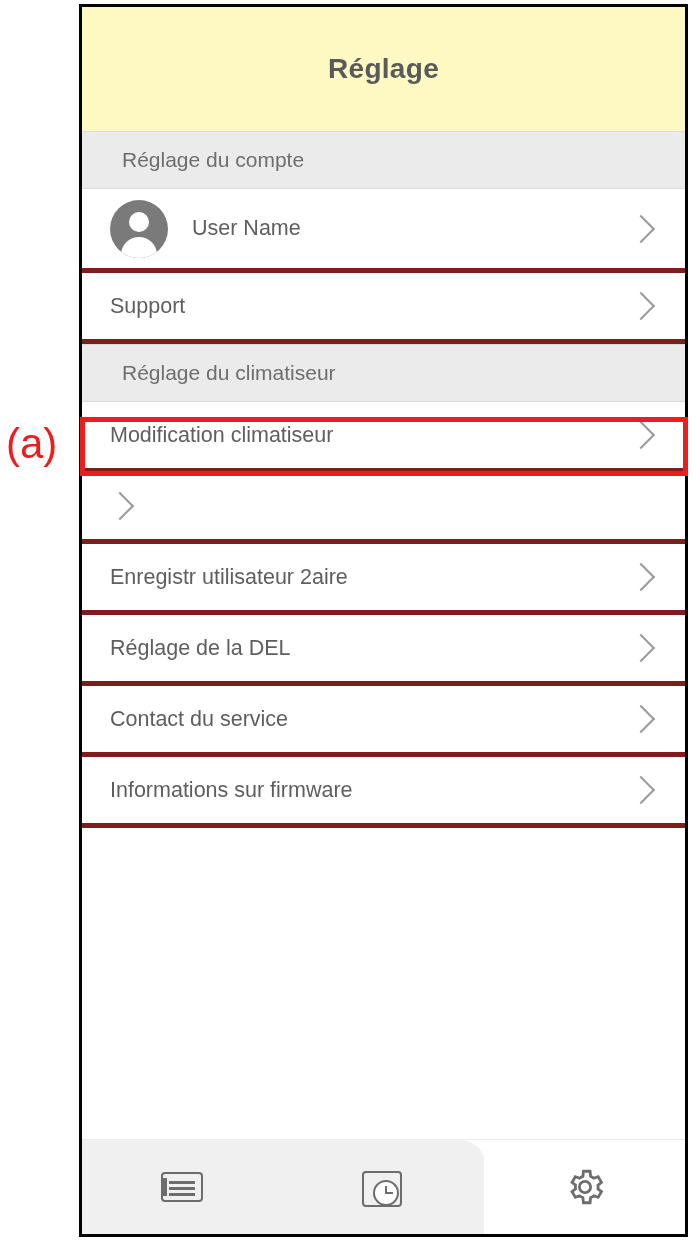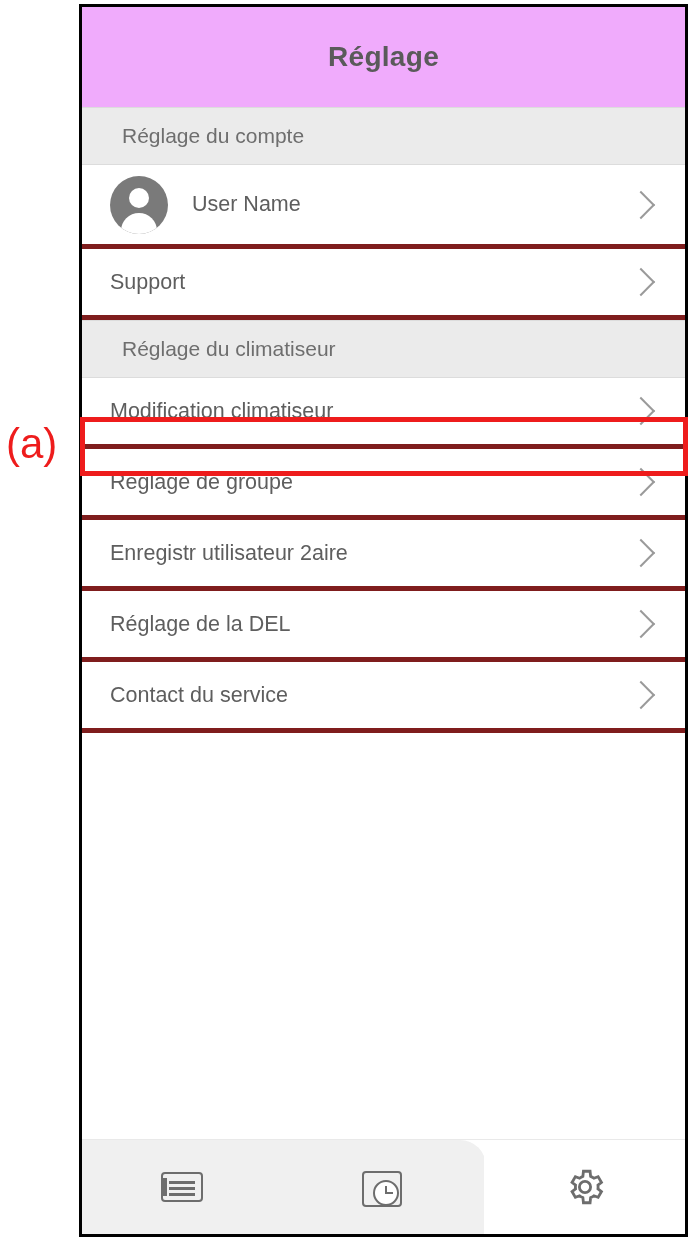--- a/index.html
+++ b/index.html
@@ -23,22 +23,22 @@
     width: 609px;
     height: 1233px;
     background: #ffffff;
     border: 3px solid #000000;
     box-sizing: border-box;
     overflow: hidden;
   }
 
   
   .header {
-    height: 100px;
-    background: #f0abfc;
+    height: 124px;
+    background: #fef9c3;
     display: flex;
     align-items: center;
     justify-content: center;
     box-sizing: border-box;
   }
   .header-title {
     font-size: 28px;
     font-weight: bold;
     color: #5a5a5a;
     letter-spacing: 0.3px;
@@ -284,40 +284,43 @@
   </div>
 
   <div class="section-header">Réglage du climatiseur</div>
 
   <div class="row">
     <div class="row-label">Modification climatiseur</div>
     <div class="chevron"></div>
   </div>
 
   <div class="row">
-    <div class="row-label">Réglage de groupe</div>
     <div class="chevron"></div>
   </div>
 
   <div class="row">
     <div class="row-label">Enregistr utilisateur 2aire</div>
     <div class="chevron"></div>
   </div>
 
   <div class="row">
     <div class="row-label">Réglage de la DEL</div>
     <div class="chevron"></div>
   </div>
 
 
   <div class="row">
     <div class="row-label">Contact du service</div>
     <div class="chevron"></div>
   </div>
 
+  <div class="row">
+    <div class="row-label">Informations sur firmware</div>
+    <div class="chevron"></div>
+  </div>
 
   <div class="spacer"></div>
 
   <div class="tabbar">
     <div class="tab-shape-left"></div>
     <div class="tab" style="position:relative;">
       <div class="icon-ac">
         <div class="outer"></div>
         <div class="side"></div>
         <div class="bar b1"></div>

